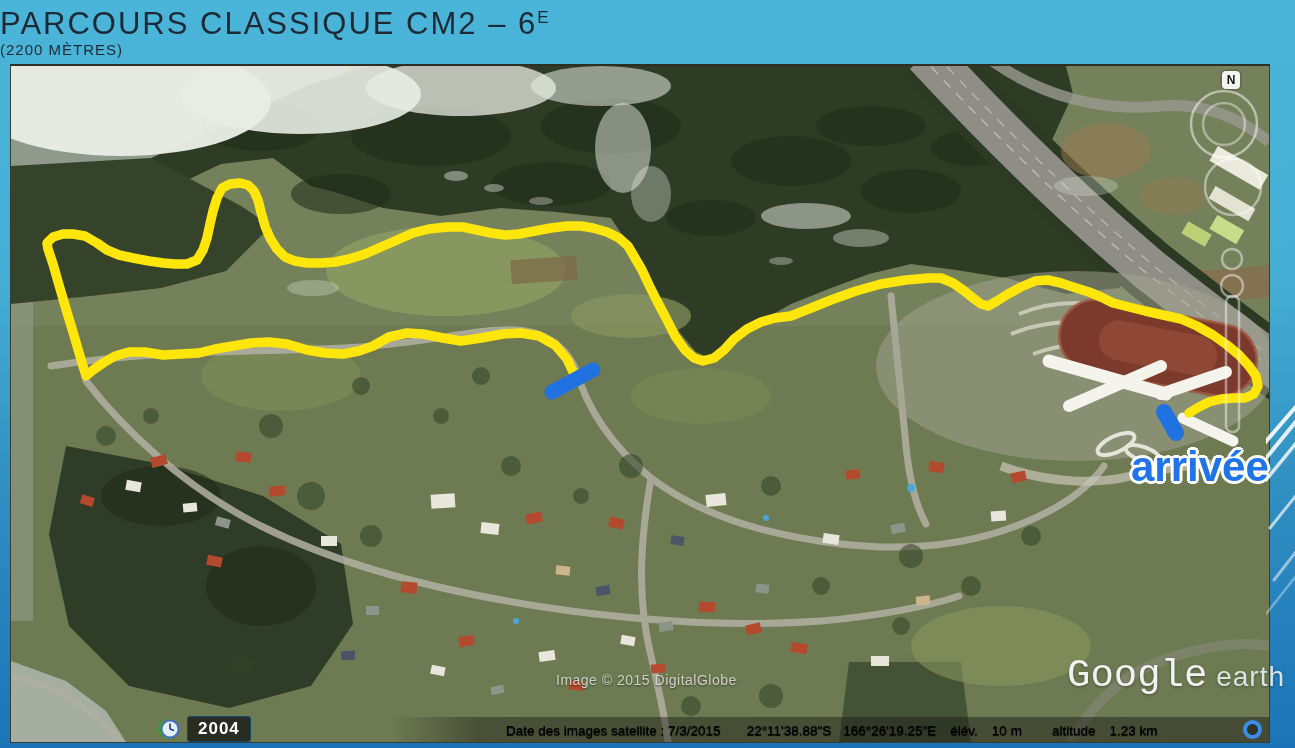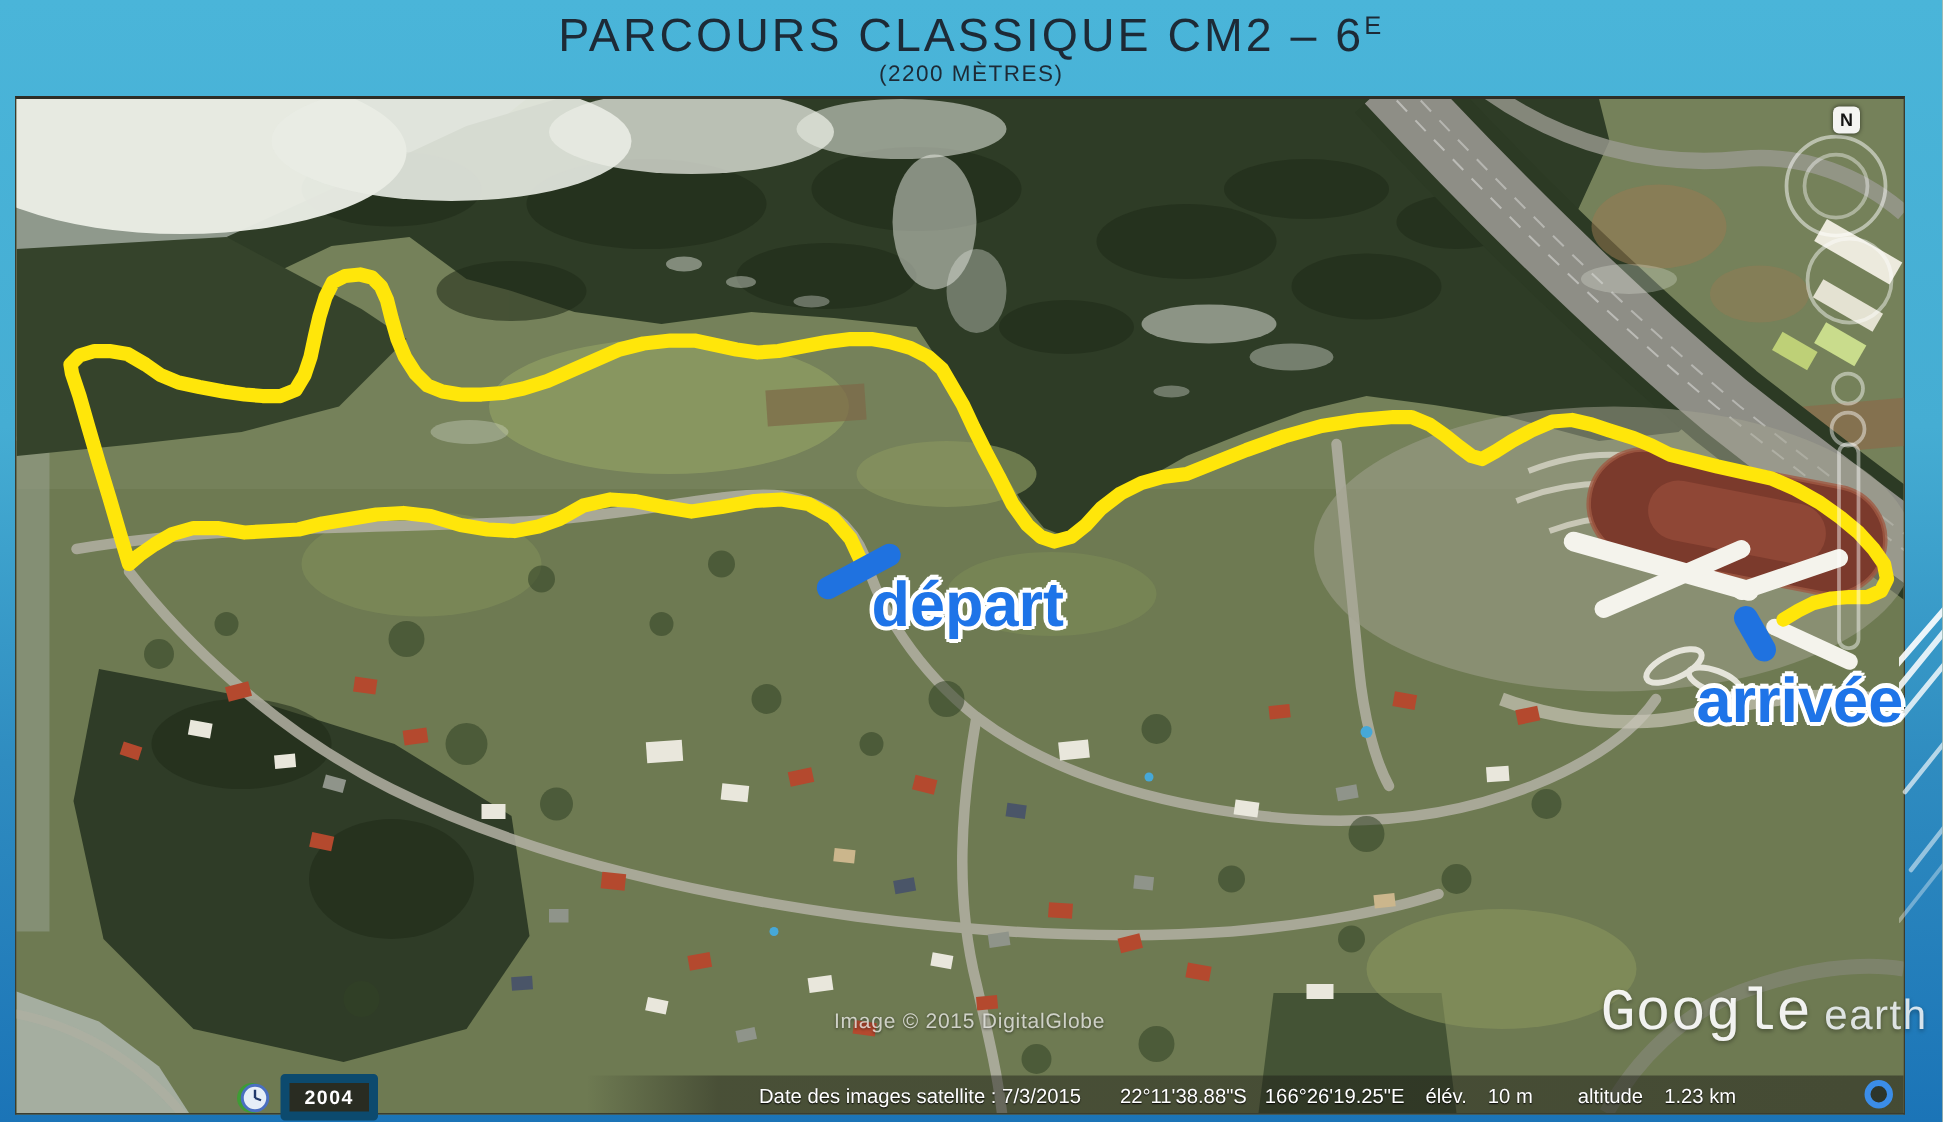--- a/index.html
+++ b/index.html
@@ -1,19 +1,19 @@
 <!DOCTYPE html>
 <html><head>
 <meta charset="utf-8">
 <style>
   html,body{margin:0;padding:0;}
   body{width:1295px;height:748px;font-family:"Liberation Sans",sans-serif;overflow:hidden;}
   .slide{position:relative;width:1295px;height:748px;
     background:linear-gradient(180deg,#4ab5d9 0%,#45add3 38%,#2f8cc0 68%,#1b74b7 100%);}
-  .title-block{position:absolute;top:6px;left:0;width:100%;text-align:center;color:#1d2a36;}
+  .title-block{position:absolute;top:6px;left:0;width:100%;text-align:left;color:#1d2a36;}
   .title-block h1{margin:0;font-size:31px;font-weight:400;letter-spacing:2px;line-height:1.15;}
   .title-block h1 sup{font-size:17px;}
   .subtitle{font-size:15px;letter-spacing:1px;margin-top:-1px;}
   .map{position:absolute;left:10px;top:64px;width:1258px;height:676px;background:#75815a;
     border:1px solid #3a3c30;border-top:2px solid #2e2e26;box-sizing:content-box;}
   .map svg.terrain{position:absolute;left:0;top:0;width:1258px;height:676px;}
   
   .rlabel{position:absolute;color:#1e74e8;font-weight:bold;font-size:42px;line-height:1.0;
     text-shadow:3px 0 0 #fff,-3px 0 0 #fff,0 3px 0 #fff,0 -3px 0 #fff,2px 2px 0 #fff,-2px -2px 0 #fff,2px -2px 0 #fff,-2px 2px 0 #fff;
     white-space:nowrap;}
@@ -24,26 +24,26 @@
   .n-badge{position:absolute;left:1211px;top:5px;width:18px;height:18px;background:#f4f4f2;border-radius:4px;
     color:#151515;font-size:12px;font-weight:bold;text-align:center;line-height:18px;box-shadow:0 0 3px rgba(0,0,0,.55);}
   
   .credit{position:absolute;left:545px;top:606px;font-size:14px;letter-spacing:.5px;color:rgba(242,242,238,.78);
     text-shadow:0 1px 2px rgba(0,0,0,.55);}
   .ge-logo{position:absolute;left:1056px;top:588px;white-space:nowrap;text-shadow:0 1px 3px rgba(0,0,0,.35);}
   .ge-logo .g{font-family:Liberation Mono, monospace;font-size:39px;color:rgba(255,255,255,.92);}
   .ge-logo .e{font-family:"Liberation Sans",sans-serif;font-size:28px;font-weight:300;letter-spacing:1px;color:rgba(240,245,248,.88);}
   
   .time-group{position:absolute;left:146px;top:650px;display:flex;align-items:center;}
-  .year-badge{margin-left:6px;background:rgba(22,22,20,.78);border:6px solid #0c4a6e;border-radius:3px;
-    color:#fff;font-size:13px;font-weight:bold;padding:2px 10px;letter-spacing:1px;}
+  .year-badge{margin-left:6px;background:rgba(22,22,20,.78);border:1px solid #0c4a6e;border-radius:3px;
+    color:#fff;font-size:17px;font-weight:bold;padding:2px 10px;letter-spacing:1px;}
   
   .status-strip{position:absolute;left:380px;right:0;bottom:0;height:25px;
     background:linear-gradient(90deg,rgba(28,28,22,0),rgba(28,28,22,.45) 10%,rgba(28,28,22,.5));}
-  .status-row{position:absolute;left:495px;bottom:4px;display:flex;align-items:baseline;color:#ffffff;
+  .status-row{position:absolute;left:495px;bottom:4px;display:flex;align-items:baseline;color:#000000;
     font-size:13.5px;text-shadow:0 1px 1px #000;white-space:nowrap;}
   .status-row .g26{margin-right:26px;} .status-row .g12{margin-right:12px;}
   .status-row .g14{margin-right:14px;} .status-row .g30{margin-right:30px;}
   .ring-icon{position:absolute;right:7px;bottom:3px;width:11px;height:11px;border:4px solid #3b8de8;
     border-radius:50%;background:rgba(10,20,30,.4);}
   
   .stripes{position:absolute;left:1266px;top:368px;}
 </style>
 </head>
 <body>
@@ -249,21 +249,20 @@
         <circle cx="1213" cy="58" r="33"></circle>
         <circle cx="1213" cy="58" r="21" stroke="rgba(255,255,255,.4)"></circle>
         <circle cx="1222" cy="121" r="28" stroke="rgba(255,255,255,.45)"></circle>
         <circle cx="1221" cy="193" r="10" stroke="rgba(255,255,255,.45)"></circle>
         <circle cx="1221" cy="220" r="11" stroke="rgba(255,255,255,.45)"></circle>
         <rect x="1215" y="230" width="13" height="136" rx="6" stroke="rgba(255,255,255,.45)"></rect>
       </g>
     </svg>
 
     <div class="rlabel lab-depart">
-      <div class="l1">départ</div>
     </div>
     <div class="rlabel lab-arrivee">arrivée</div>
 
     <div class="n-badge">N</div>
 
     <div class="credit">Image © 2015 DigitalGlobe</div>
     <div class="ge-logo">
       <span class="g">Google</span><span class="e">&nbsp;</span><span class="e">earth</span>
     </div>
 

